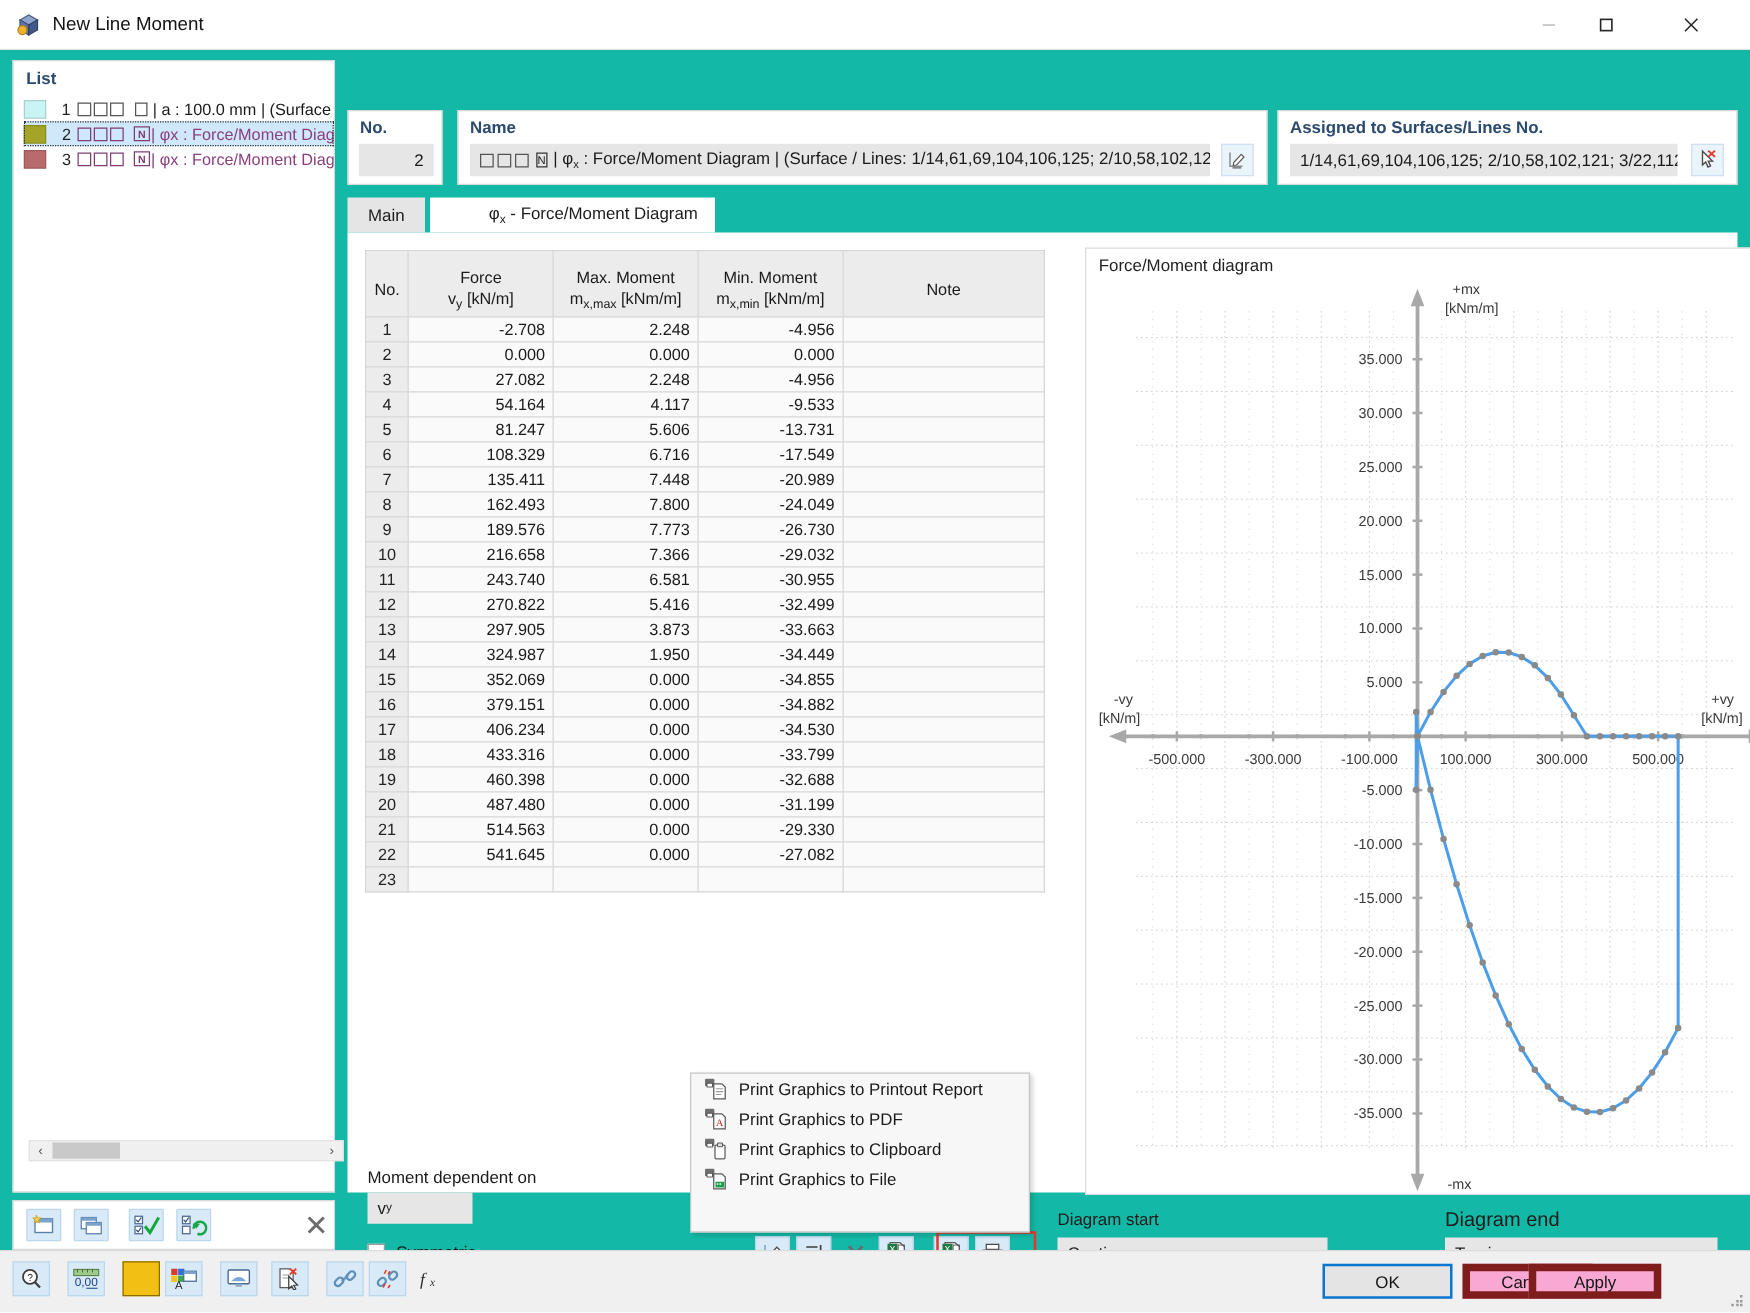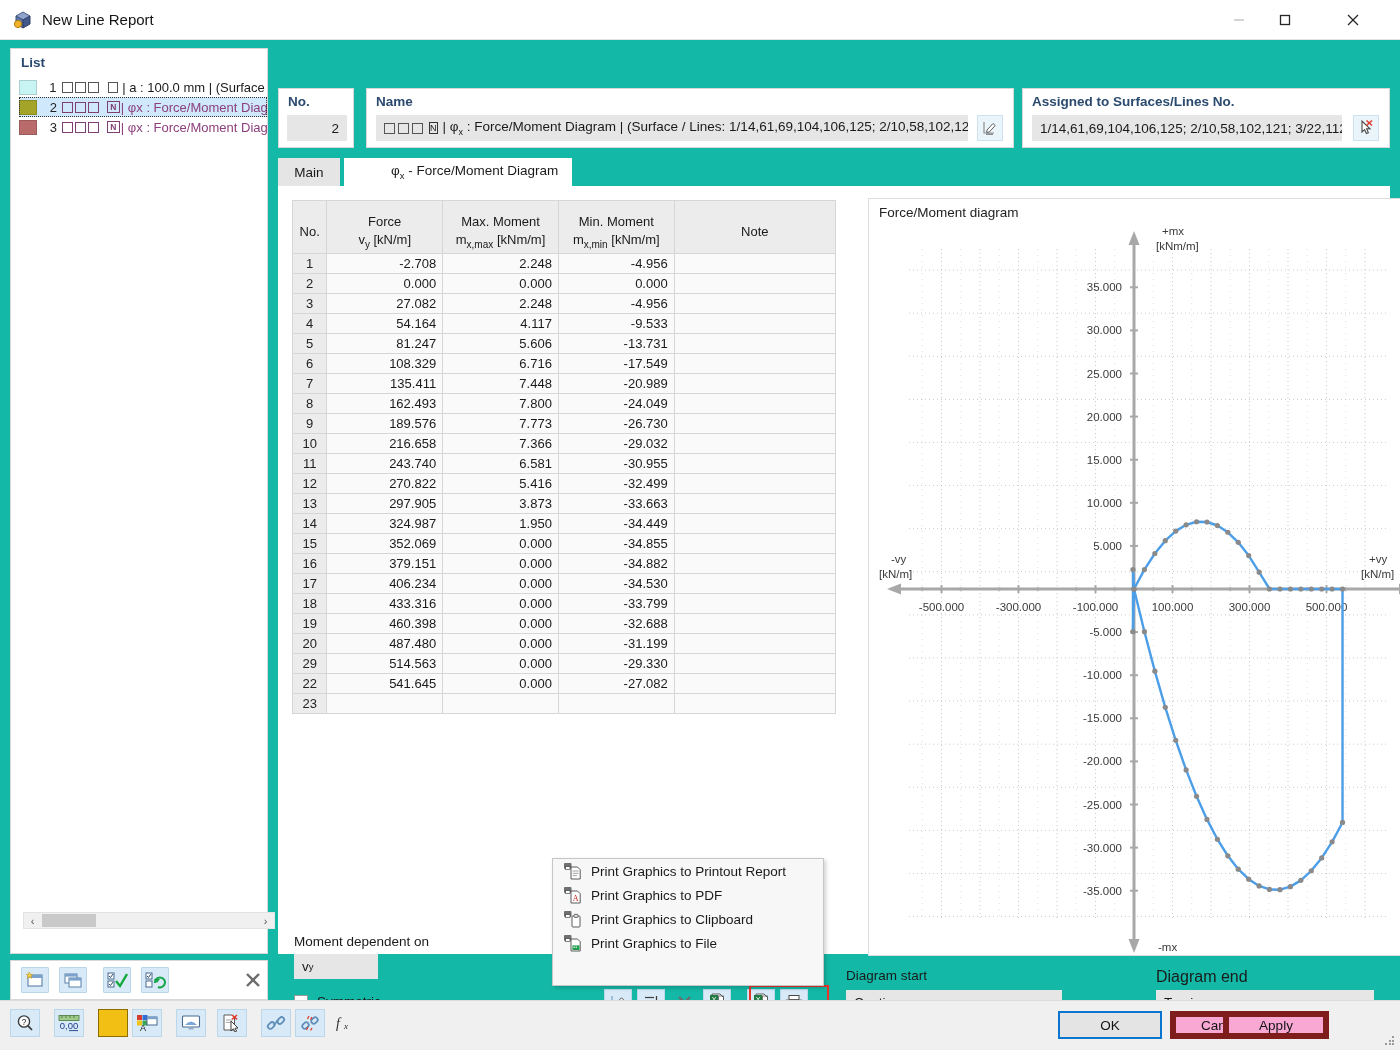--- a/index.html
+++ b/index.html
@@ -214,21 +214,21 @@
 
 <div id="titlebar">
   <span class="tb-icon">
     <svg width="22" height="22" viewBox="0 0 22 22">
       <path d="M4 7 L11 3 L18 7 L11 11 Z" fill="#8fa4c8" stroke="#4a5e86" stroke-width="1"></path>
       <path d="M4 7 L11 11 L11 19 L4 15 Z" fill="#5d78a8" stroke="#3c5279" stroke-width="1"></path>
       <path d="M18 7 L11 11 L11 19 L18 15 Z" fill="#43598a" stroke="#2f4165" stroke-width="1"></path>
       <circle cx="6" cy="15" r="3.6" fill="#f0b32a" stroke="#b07d10" stroke-width="1"></circle>
     </svg>
   </span>
-  <span class="tb-title">New Line Report</span>
+  <span class="tb-title">New Line Moment</span>
   <div class="wbtn min">
     <svg width="14" height="14" viewBox="0 0 14 14">
         <line x1="2" y1="7" x2="12" y2="7" stroke="#bdbdbd" stroke-width="1.3"></line>
       </svg>
   </div>
   <div class="wbtn max">
     <svg width="14" height="14" viewBox="0 0 14 14">
         <rect x="2.5" y="2.5" width="9" height="9" fill="none" stroke="#262626" stroke-width="1.3"></rect>
       </svg>
   </div>
@@ -543,21 +543,21 @@
             <td class="note"></td>
           </tr>
           <tr>
             <td class="idx">20</td>
             <td class="">487.480</td>
             <td class="">0.000</td>
             <td class="">-31.199</td>
             <td class="note"></td>
           </tr>
           <tr>
-            <td class="idx">29</td>
+            <td class="idx">21</td>
             <td class="">514.563</td>
             <td class="">0.000</td>
             <td class="">-29.330</td>
             <td class="note"></td>
           </tr>
           <tr>
             <td class="idx">22</td>
             <td class="">541.645</td>
             <td class="">0.000</td>
             <td class="">-27.082</td>

